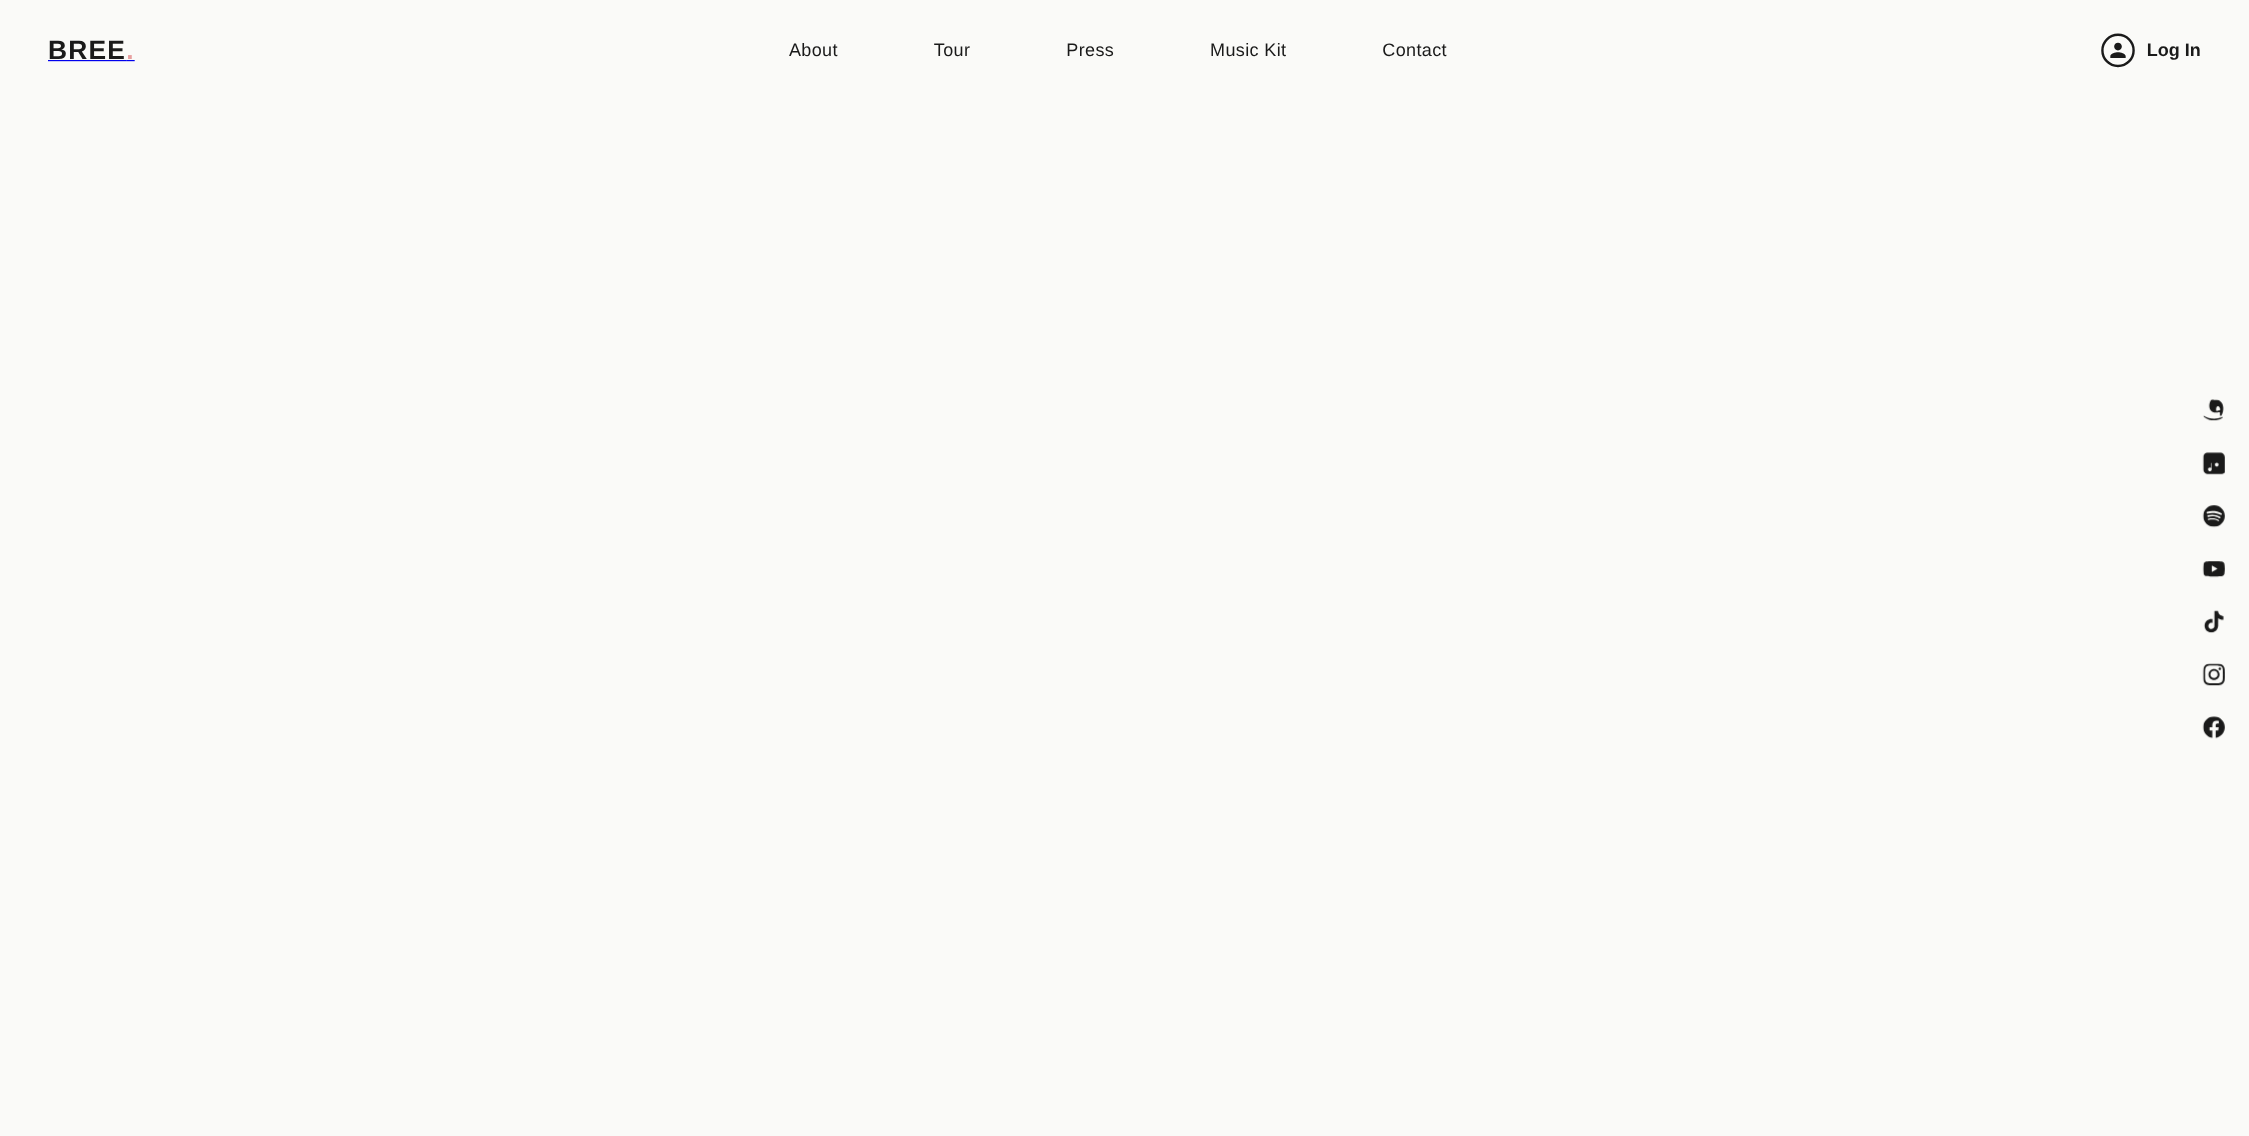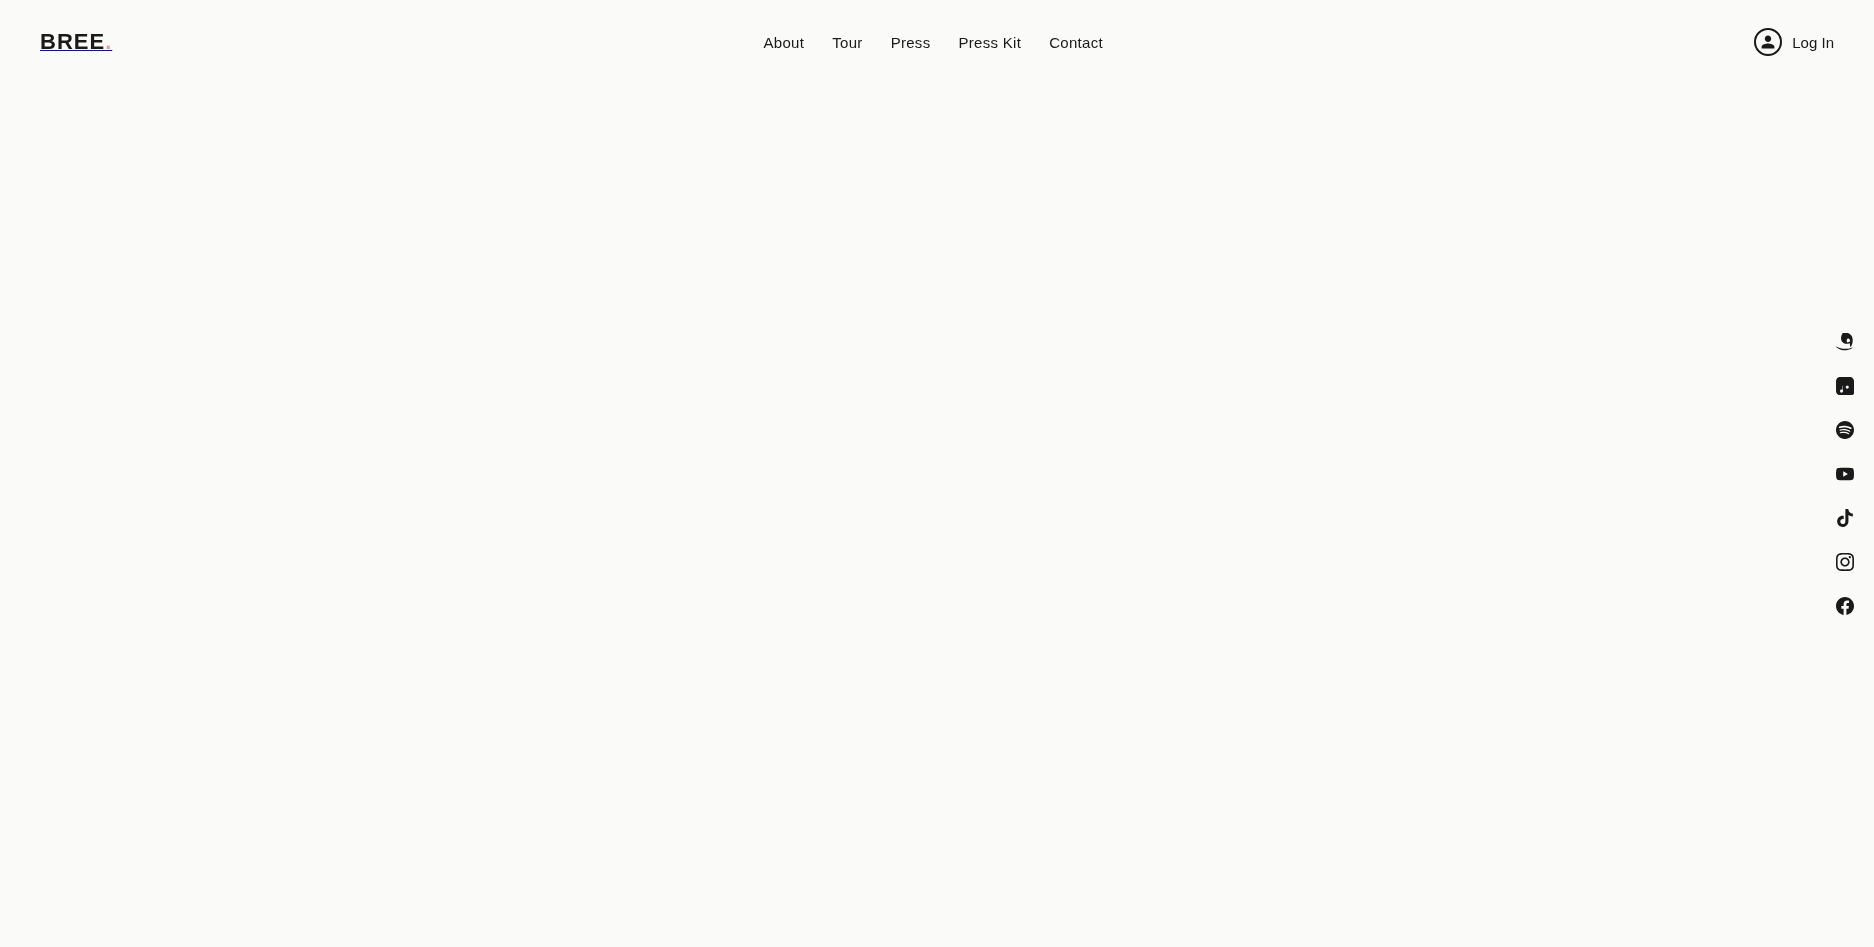--- a/index.html
+++ b/index.html
@@ -26,21 +26,21 @@
       position: fixed;
       top: 0;
       left: 0;
       right: 0;
       z-index: 100;
     }
 
     nav {
       display: flex;
       align-items: center;
-      gap: 28px;
+      gap: 80px;
     }
 
     nav a {
       text-decoration: none;
       color: #1a1a1a;
       font-size: 15px;
       font-weight: 400;
       letter-spacing: 0.3px;
       cursor: pointer;
     }
@@ -59,21 +59,21 @@
       border: 2px solid #1a1a1a;
       display: flex;
       align-items: center;
       justify-content: center;
       font-size: 16px;
     }
 
     .nav-right .login-text {
       font-size: 15px;
       color: #1a1a1a;
-      font-weight: 400;
+      font-weight: 700;
     }
 
     .social-sidebar {
       position: fixed;
       right: 18px;
       top: 50%;
       transform: translateY(-50%);
       display: flex;
       flex-direction: column;
       gap: 22px;
@@ -109,21 +109,21 @@
 
 <header>
   <a href="#">
     <span style="font-size:22px;font-weight:900;letter-spacing:1px;color:#1a1a1a;">BREE<span style="color:#e8a0a0;">.</span></span>
   </a>
 
   <nav>
     <a>About</a>
     <a>Tour</a>
     <a>Press</a>
-    <a>Press Kit</a>
+    <a>Music Kit</a>
     <a>Contact</a>
   </nav>
 
   <div class="nav-right">
     <div class="account-icon">
       <svg viewBox="0 0 24 24" width="16" height="16" fill="#1a1a1a">
         <path d="M12 12c2.7 0 4.8-2.1 4.8-4.8S14.7 2.4 12 2.4 7.2 4.5 7.2 7.2 9.3 12 12 12zm0 2.4c-3.2 0-9.6 1.6-9.6 4.8v2.4h19.2v-2.4c0-3.2-6.4-4.8-9.6-4.8z"></path>
       </svg>
     </div>
     <span class="login-text">Log In</span>

